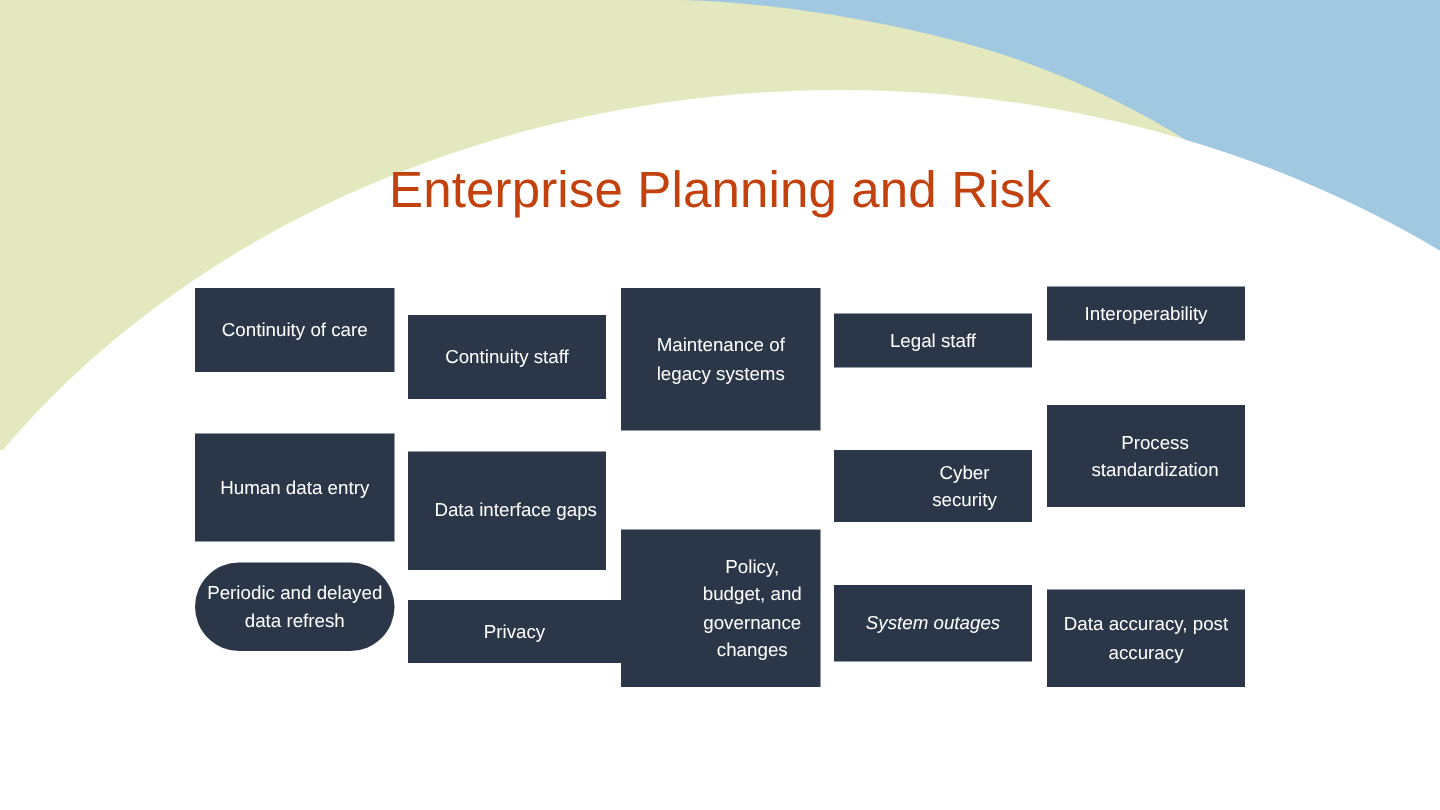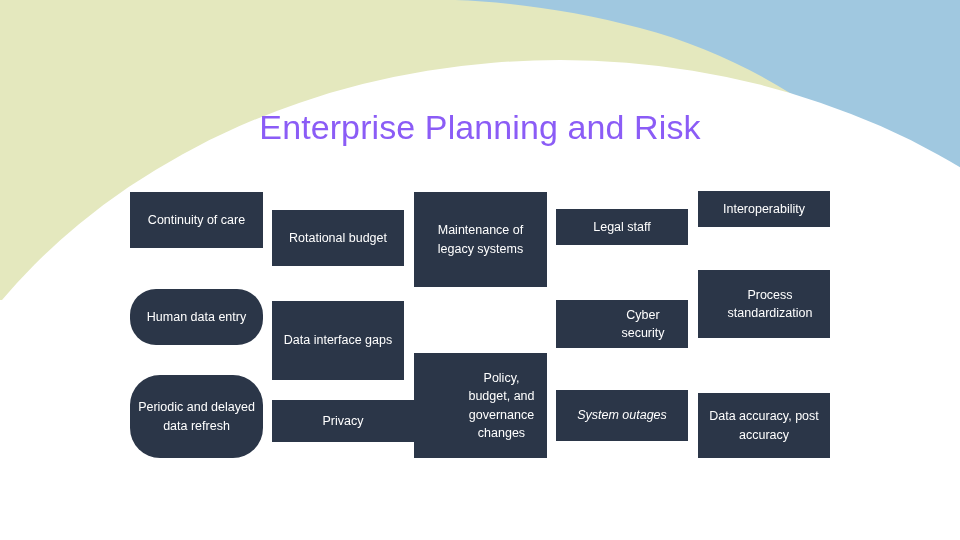--- a/index.html
+++ b/index.html
@@ -34,21 +34,21 @@
   
   #slide-title {
     position: absolute;
     left: 0;
     top: 108px;
     width: 960px;
     text-align: center;
     font-size: 34px;
     font-weight: normal;
     letter-spacing: 0.1px;
-    color: #8b5cf6;
+    color: #c2410c;
     line-height: 1.12;
     white-space: nowrap;
   }
 
   
   .risk-box {
     position: absolute;
     box-sizing: border-box;
     background: #2b3648;
     color: #ffffff;
@@ -115,52 +115,52 @@
 
   <div id="slide-title">Enterprise Planning and Risk</div>
 
   <div id="risk-grid">
 
     <div class="risk-box" style="left:130px; top:192px; width:133px; height:56px;">
       <span>Continuity of care</span>
     </div>
 
     <div class="risk-box" style="left:272px; top:210px; width:132px; height:56px;">
-      <span>Rotational budget</span>
+      <span>Continuity staff</span>
     </div>
 
     <div class="risk-box" style="left:414px; top:192px; width:133px; height:95px;">
       <span>Maintenance of legacy systems</span>
     </div>
 
     <div class="risk-box" style="left:556px; top:209px; width:132px; height:36px;">
       <span>Legal staff</span>
     </div>
 
     <div class="risk-box" style="left:698px; top:191px; width:132px; height:36px;">
       <span>Interoperability</span>
     </div>
 
-    <div class="risk-box" style="left:130px; top:289px; width:133px; height:56px;border-radius:26px;">
+    <div class="risk-box" style="left:130px; top:289px; width:133px; height:72px;">
       <span>Human data entry</span>
     </div>
 
-    <div class="risk-box" style="left:272px; top:301px; width:132px; height:79px;">
+    <div class="risk-box" style="left:272px; top:301px; width:132px; height:79px;text-align:right;">
       <span>Data interface gaps</span>
     </div>
 
     <div class="risk-box" style="left:556px; top:300px; width:132px; height:48px;padding-left:48px;">
       <span>Cyber security</span>
     </div>
 
     <div class="risk-box" style="left:698px; top:270px; width:132px; height:68px;padding-left:18px;">
       <span>Process standardization</span>
     </div>
 
-    <div class="risk-box" style="left:130px; top:375px; width:133px; height:83px;border-radius:30px;">
+    <div class="risk-box" style="left:130px; top:375px; width:133px; height:59px;border-radius:30px;">
       <span>Periodic and delayed data refresh</span>
     </div>
 
     <div class="risk-box" style="left:272px; top:400px; width:142px; height:42px;">
       <span>Privacy</span>
     </div>
 
     <div class="risk-box" style="left:414px; top:353px; width:133px; height:105px;padding-left:48px;">
       <span>Policy, budget, and governance changes</span>
     </div>

